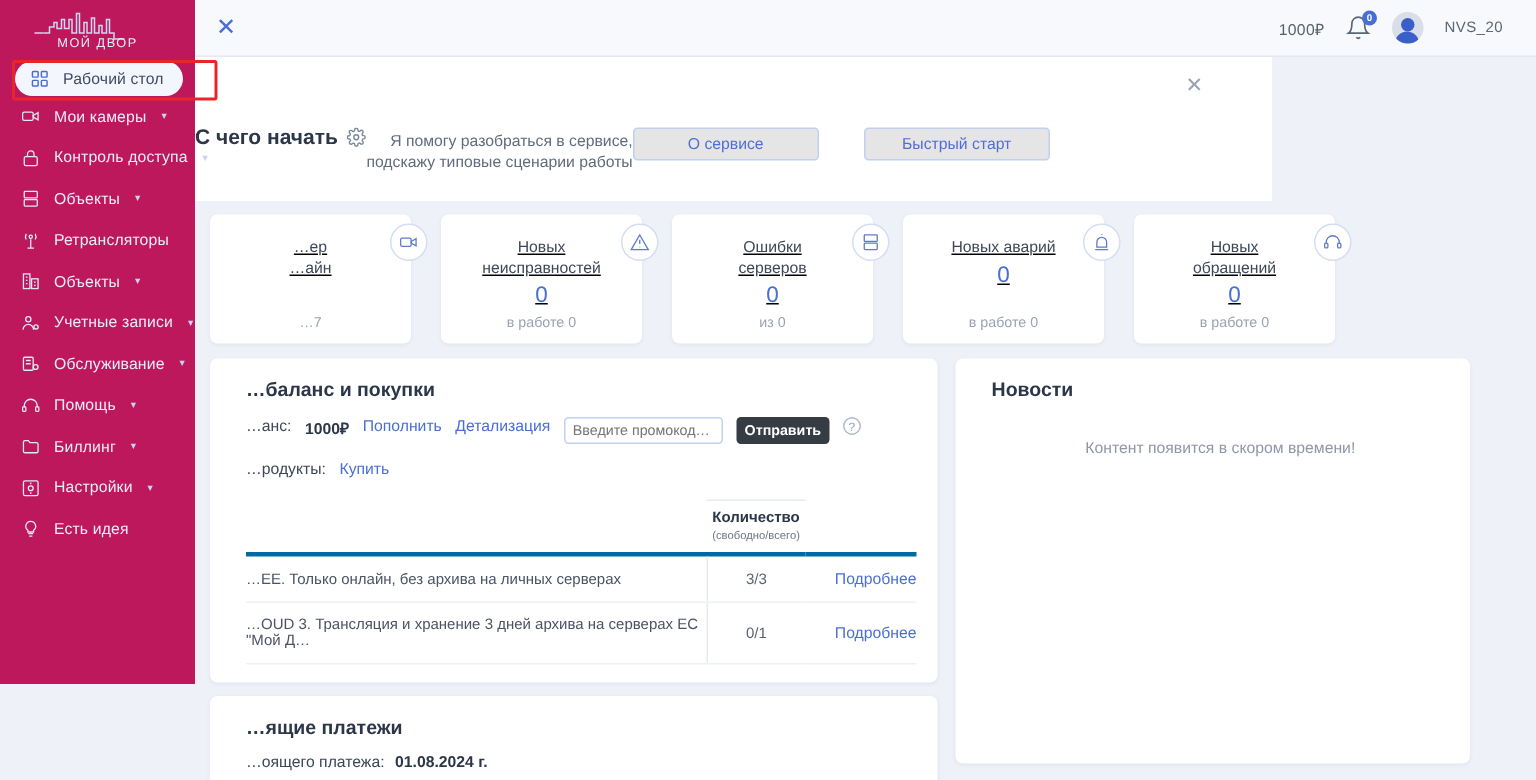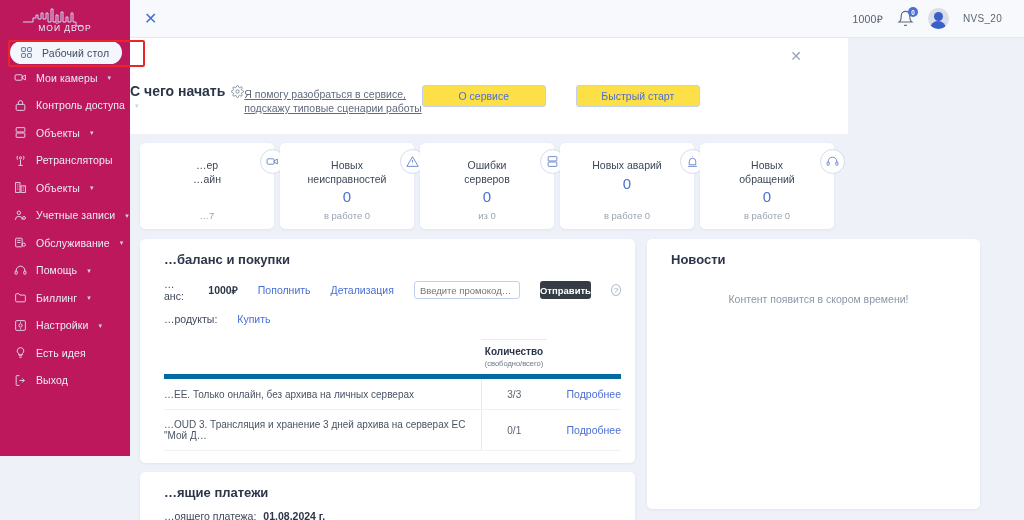--- a/index.html
+++ b/index.html
@@ -89,43 +89,43 @@
     position: absolute; left: 130px; top: 38px; width: 718px; height: 96px;
     background: #ffffff; display: flex; flex-direction: row;
     align-items: center; padding-top: 10px;
   }
   .hero-title {
     font-size: 14px; color: #2b3648; font-weight: bold;
     display: flex; align-items: center; gap: 6px;
   }
   .hero-sub {
     margin-top: 20px; font-size: 10.5px; color: #606b7c;
-    text-align: left; line-height: 14px; text-decoration: underline;
+    text-align: right; line-height: 14px;
   }
   .hero-buttons { margin-top: 9px; display: flex; gap: 30px; }
   .hero-btn {
     width: 124px; height: 22px; border: 1px solid #c2d0ef;
-    background: #fde047; color: #4f6ed3; font-size: 10.5px;
+    background: #e5e5e5; color: #4f6ed3; font-size: 10.5px;
     border-radius: 3px; cursor: pointer;
     display: flex; align-items: center; justify-content: center;
     font-family: "Liberation Sans", sans-serif;
   }
   .hero-close {
     position: absolute; right: 46px; top: 10px;
     font-size: 14px; color: #9aa3b2; cursor: pointer; font-weight: 300;
   }
 
   
   .content {
     position: absolute; left: 130px; top: 134px; width: 894px; height: 386px;
     background: #eef1f8; padding: 9px 44px 0 10px; overflow: hidden;
   }
 
   
-  .stats { display: flex; gap: 6px; }
+  .stats { display: flex; gap: 20px; text-decoration: underline; }
   .stat-card {
     position: relative; width: 134px; height: 86px;
     background: #fff; border-radius: 5px; box-shadow: 0 1px 3px rgba(40,60,110,.07);
     padding-top: 16px; text-align: center;
   }
   .stat-label {
     font-size: 10.5px; color: #3d4758; line-height: 13.5px; padding: 0 18px;
   }
   .stat-value { font-size: 15px; color: #4a6fd4; margin-top: 2px; }
   .stat-foot {
@@ -141,21 +141,21 @@
 
   
   .panels { display: flex; gap: 12px; margin-top: 10px; align-items: flex-start; }
   .col-left { width: 495px; display: flex; flex-direction: column; gap: 9px; }
   .panel {
     background: #fff; border-radius: 5px; box-shadow: 0 1px 3px rgba(40,60,110,.07);
     padding: 13px 14px 12px 24px;
   }
   .panel-title { font-size: 13px; color: #2b3648; font-weight: bold; }
 
-  .bal-row { display: flex; align-items: center; gap: 20px; margin-top: 11px; }
+  .bal-row { display: flex; gap: 9px; margin-top: 11px; }
   .bal-lbl { font-size: 10.5px; color: #3d4758; }
   .bal-amt { font-size: 10.5px; color: #2b3648; font-weight: bold; }
   .lnk { font-size: 10.5px; color: #4a6fd4; cursor: pointer; }
   .promo-input {
     width: 106px; height: 18px; border: 1px solid #c2d0ef; border-radius: 3px;
     font-size: 9.5px; color: #8a93a3; padding: 0 5px; background: #fff;
     font-family: "Liberation Sans", sans-serif;
   }
   .promo-btn {
     width: 62px; height: 18px; background: #353c44; color: #fff;
@@ -164,21 +164,21 @@
   }
   .qmark {
     width: 12px; height: 12px; border-radius: 50%; border: 1px solid #b0bbcd;
     color: #95a0b2; font-size: 8px; display: inline-flex;
     align-items: center; justify-content: center; cursor: pointer;
   }
 
   .prod-tbl { width: 100%; border-collapse: collapse; margin-top: 14px; }
   .prod-tbl th {
     font-size: 10px; color: #2b3648; font-weight: bold; text-align: center;
-    padding: 6px 0; border-bottom: 5px solid #0369a1; border-top: 1px solid #e6eaf2;
+    padding: 6px 0; border-bottom: 3px solid #0369a1; border-top: 1px solid #e6eaf2;
   }
   .prod-tbl th.blank { border-top: none; }
   .prod-tbl th .sub { font-weight: normal; font-size: 7.5px; color: #6c7686; }
   .prod-tbl td {
     font-size: 10px; color: #4a5364; padding: 9px 0;
     border-bottom: 1px solid #eef1f6;
   }
   .prod-tbl td.qty { text-align: center; color: #5a6372; width: 66px;
                      border-left: 1px solid #e6eaf2; }
   .prod-tbl td.det { width: 74px; text-align: right; padding-left: 10px; }
@@ -543,29 +543,19 @@
       <div class="nav-item">
         <span class="ico">
           <svg class="ic" width="13" height="13" viewBox="0 0 24 24" fill="none" stroke="#e0e8fb" stroke-width="1.6">
             <path d="M9 18h6M10 21h4"></path>
               <path d="M12 3a6 6 0 0 0-3.5 10.9V16h7v-2.1A6 6 0 0 0 12 3z"></path>
           </svg>
         </span>
         <span class="label">Есть идея</span>
       </div>
 
-      <div class="nav-item">
-        <span class="ico">
-          <svg class="ic" width="13" height="13" viewBox="0 0 24 24" fill="none" stroke="#e0e8fb" stroke-width="1.6">
-            <path d="M10 3H5a1 1 0 0 0-1 1v16a1 1 0 0 0 1 1h5"></path>
-              <path d="M15 8l4 4-4 4"></path>
-              <path d="M19 12h-9"></path>
-          </svg>
-        </span>
-        <span class="label">Выход</span>
-      </div>
 
     </div>
   </div>
 
   <div class="nav-highlight"></div>
 
 </div>
 
 </body></html>

